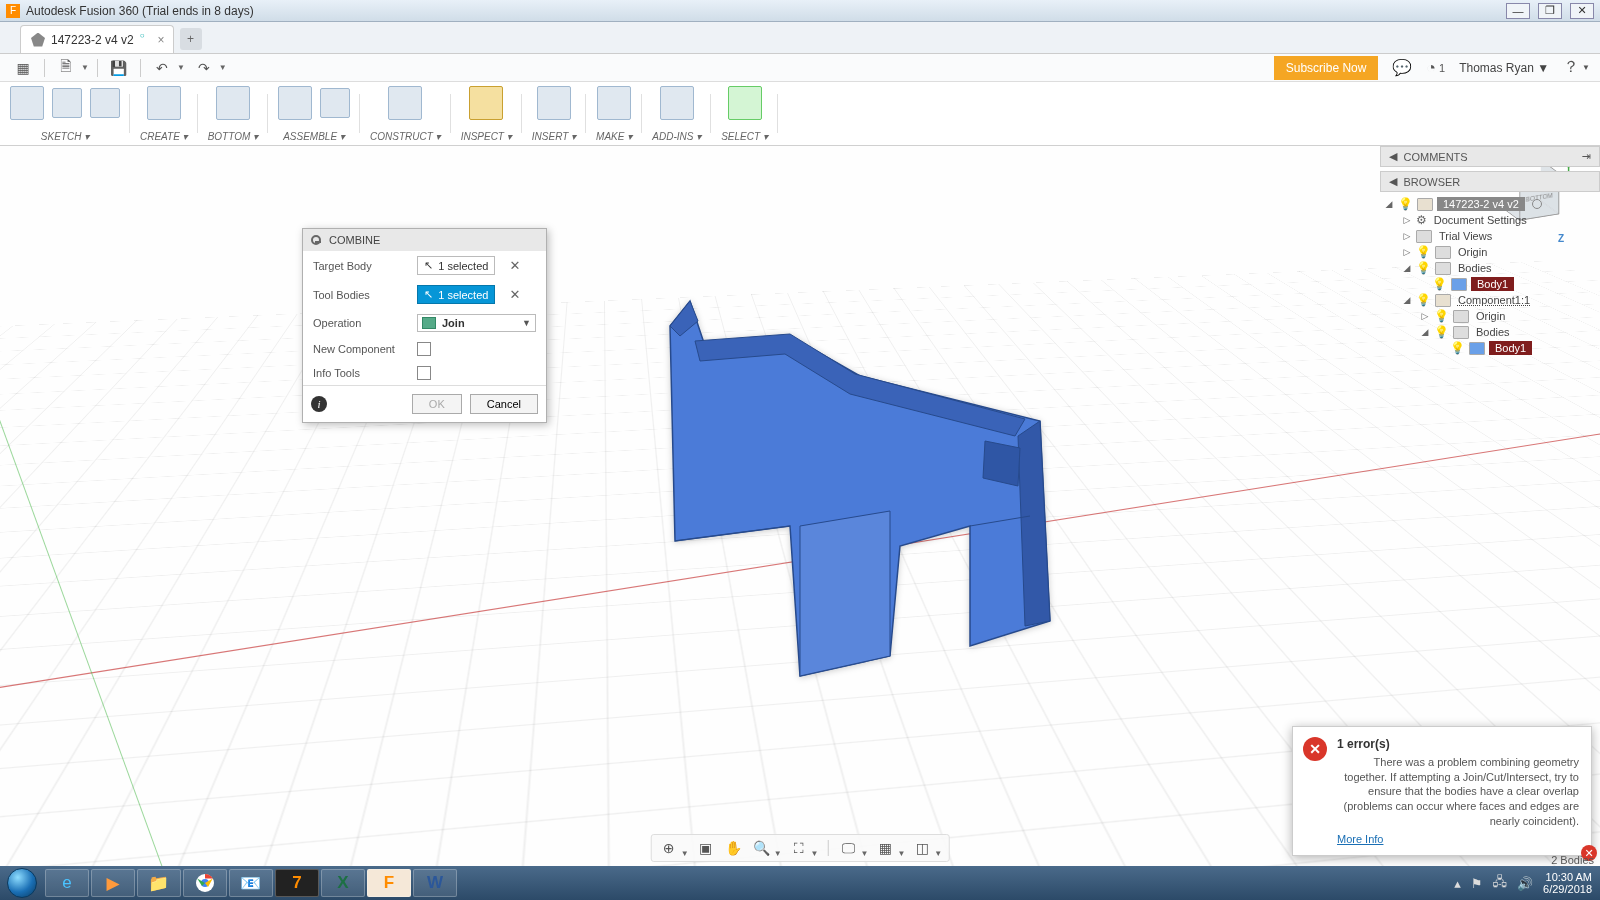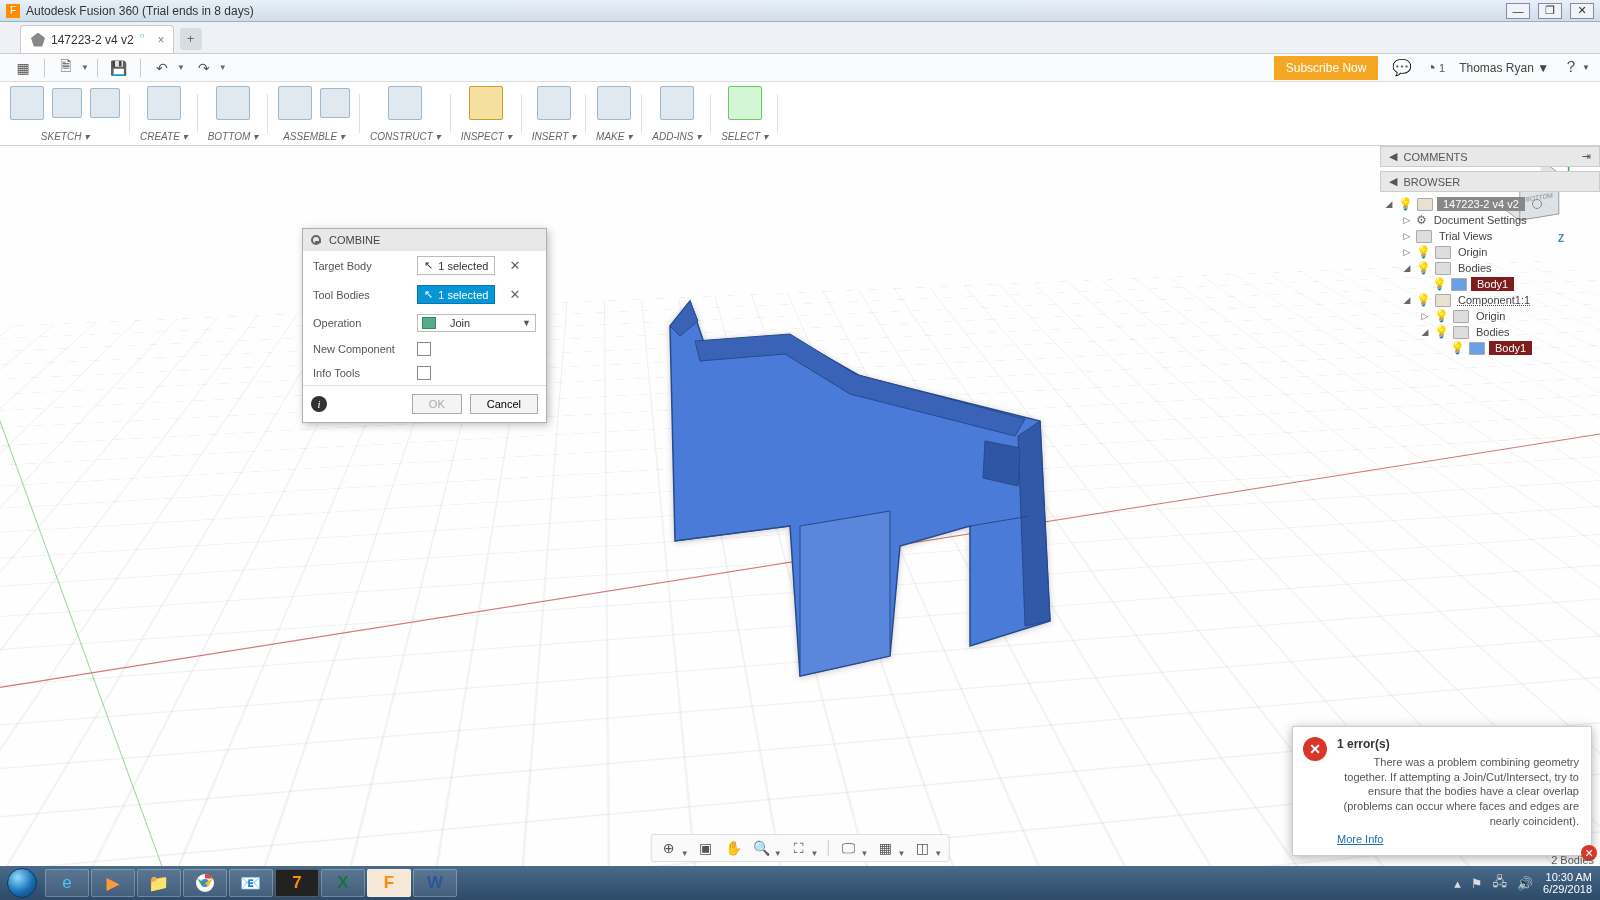--- a/index.html
+++ b/index.html
@@ -68,21 +68,21 @@
 .dialog { position: absolute; left: 302px; top: 228px; width: 245px; background: #fff; border: 1px solid #b0b0b0; box-shadow: 2px 2px 8px rgba(0,0,0,0.25); font-size: 12px; }
 .dialog .dtitle { background: #e8e8e8; padding: 5px 8px; display: flex; align-items: center; gap: 8px; font-size: 11px; color: #444; }
 .dialog .dtitle .bullet { width: 10px; height: 10px; border-radius: 50%; border: 2px solid #666; position: relative; }
 .dialog .dtitle .bullet::after { content:''; position:absolute; left:2px; top:4px; width:6px; height:2px; background:#666;}
 .dialog .row { display: flex; align-items: center; padding: 5px 10px; gap: 8px; }
 .dialog .rlabel { width: 96px; color: #555; font-size: 11px; }
 .dialog .selchip { display: flex; align-items: center; gap: 5px; padding: 2px 6px; border: 1px solid #bbb; font-size: 11px; }
 .dialog .selchip.blue { background: #0696d7; border-color: #0577ab; color: #fff; }
 .dialog .selchip .arrow { font-size: 11px; }
 .dialog .xbtn { margin-left: 6px; color: #666; cursor: pointer; font-size: 13px; }
-.dialog .opsel { flex: 1; display: flex; align-items: center; gap: 14px; border: 1px solid #bbb; padding: 2px 4px; font-size: 11px; }
+.dialog .opsel { flex: 1; display: flex; align-items: center; gap: 6px; border: 1px solid #bbb; padding: 2px 4px; font-size: 11px; font-weight: bold; }
 .dialog .opsel .opic { width: 14px; height: 12px; background: #5a8; border:1px solid #386; }
 .dialog .opsel .dd { margin-left: auto; color: #555; font-size: 9px; }
 .dialog .chk { width: 14px; height: 14px; border: 1px solid #888; background: #fff; }
 .dialog .dfoot { border-top: 1px solid #ddd; padding: 8px; display: flex; align-items: center; gap: 8px; }
 .dialog .info { width: 16px; height: 16px; border-radius: 50%; background: #333; color: #fff; font-size: 11px; display: flex; align-items: center; justify-content: center; font-style: italic; font-family: serif;}
 .dialog .btns { margin-left: auto; display: flex; gap: 8px; }
 .dialog button { padding: 3px 16px; font-size: 11px; border: 1px solid #aaa; background: #f4f4f4; }
 .dialog button:disabled { color: #aaa; }
 
 

